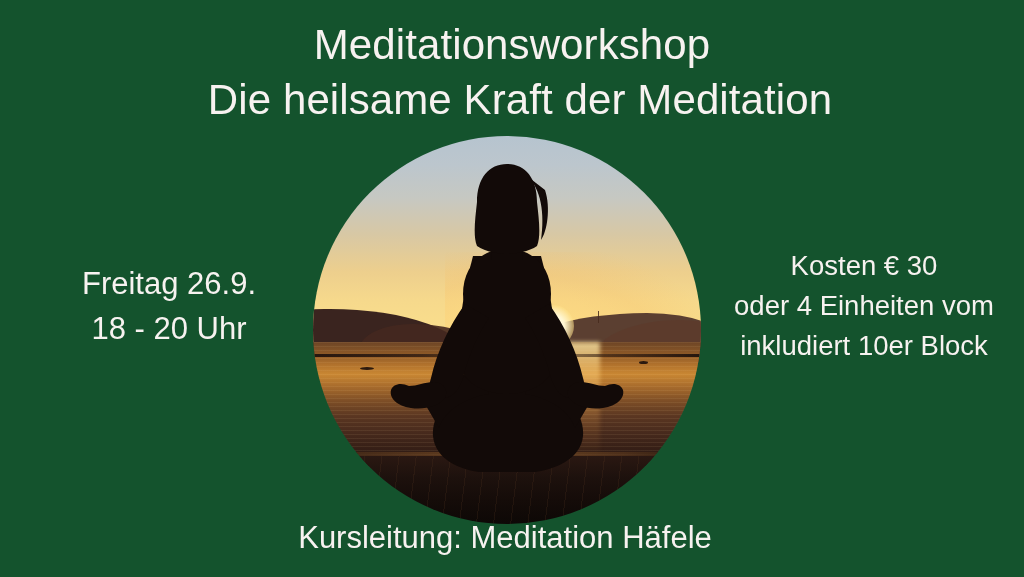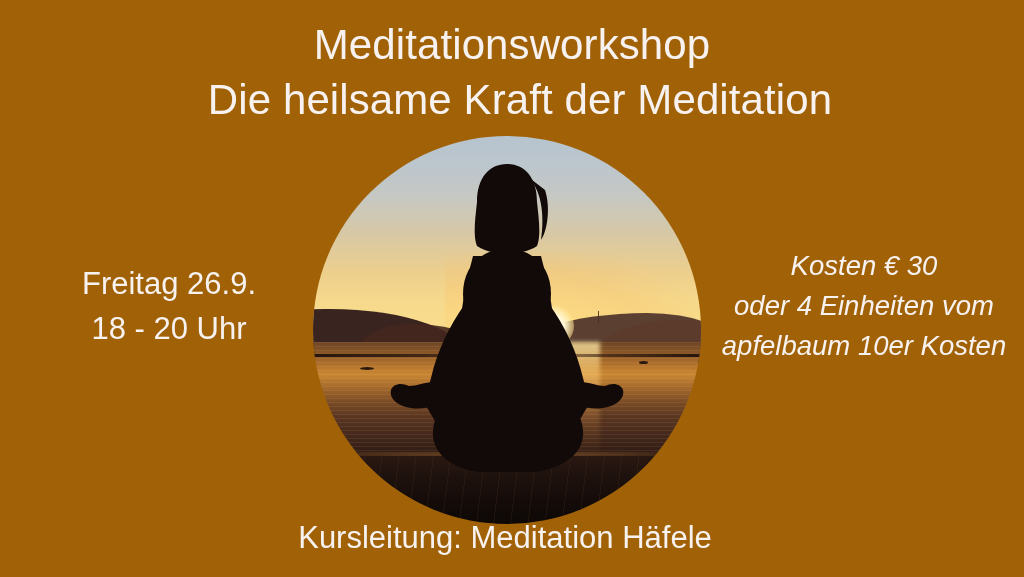--- a/index.html
+++ b/index.html
@@ -6,21 +6,21 @@
   html, body {
     margin: 0;
     padding: 0;
     background: #000;
   }
   #poster {
     position: relative;
     width: 1024px;
     height: 577px;
     overflow: hidden;
-    background: #a16207;
+    background: #14532d;
     font-family: "Liberation Sans", "DejaVu Sans", sans-serif;
     color: #f7f2f0;
     -webkit-font-smoothing: antialiased;
   }
 
   
   .title-block {
     position: absolute;
     top: 18px;
     left: 0;
@@ -284,21 +284,21 @@
     position: absolute;
     left: 704px;
     top: 246px;
     width: 320px;
     text-align: center;
     font-size: 27.5px;
     line-height: 1.45;
     z-index: 6;
     color: #f7f2f0;
   }
-  .right-text .line { display: block; white-space: nowrap; font-style: italic; }
+  .right-text .line { display: block; white-space: nowrap; }
   .left-text .line { display: block; white-space: nowrap; }
 
   
   .caption {
     position: absolute;
     left: 0;
     top: 517px;
     width: 1010px;
     text-align: center;
     font-size: 31px;
@@ -425,18 +425,18 @@
   </div>
 
   <div class="left-text">
     <span class="line">Freitag 26.9.</span>
     <span class="line">18 - 20 Uhr</span>
   </div>
 
   <div class="right-text">
     <span class="line">Kosten € 30</span>
     <span class="line">oder 4 Einheiten vom</span>
-    <span class="line">apfelbaum 10er Kosten</span>
+    <span class="line">inkludiert 10er Block</span>
   </div>
 
   <div class="caption">Kursleitung: Meditation Häfele</div>
 
 </div>
 
 </body></html>

